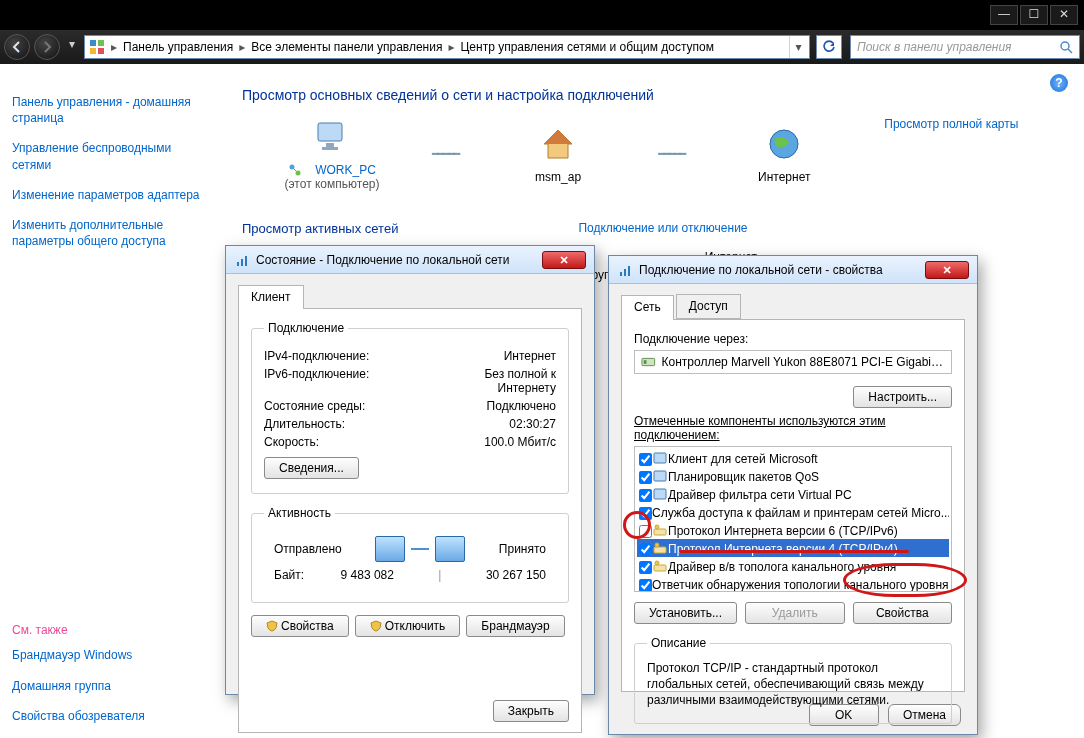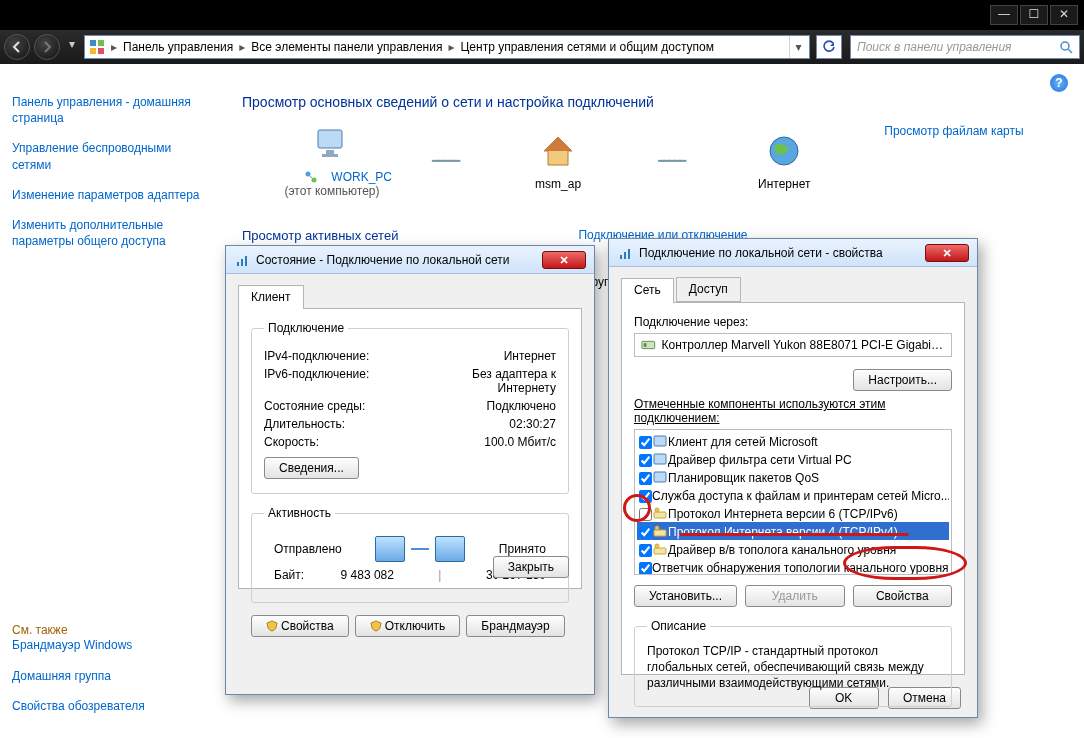--- a/index.html
+++ b/index.html
@@ -92,30 +92,30 @@
     display: flex;
   }
   .sidebar {
     width: 218px;
     background: #fff;
     padding: 30px 12px;
     color: #0066cc;
   }
   .sidebar a { display:block; margin-bottom: 14px; cursor:pointer; color:#0066cc; line-height: 1.35;}
   .sidebar .section-gap { height: 360px; }
-  .sidebar .muted { color:#a16207; margin-bottom: 0;}
+  .sidebar .muted { color:#ec4899; margin-bottom: 10px;}
   .main {
     flex: 1;
     padding: 18px 24px;
   }
   .main h2 {
     color: #003399;
     font-weight: normal;
     font-size: 14px;
-    margin: 12px 0 14px 0;
+    margin: 5px 0 14px 0;
   }
   .netmap {
     display:flex; gap: 40px; align-items:center; margin-left: 30px;
   }
   .netnode { text-align:center; width: 120px;}
   .netnode .icn { width:40px; height:40px; margin:0 auto 6px; }
   .netarrow { color:#79a; letter-spacing:-2px; }
   .link-right { color:#0066cc; cursor:pointer; margin-left: 40px;}
   .subhead { color:#003399; margin: 16px 0 6px; font-size: 13px;}
   .help-q {
@@ -295,21 +295,21 @@
     <div style="display:flex;">
       <div class="netmap">
         <div class="netnode">
           <div class="icn">
             <svg width="40" height="40" viewBox="0 0 40 40">
               <rect x="6" y="6" width="24" height="18" rx="2" fill="#bcd9f5" stroke="#4a7cb0"></rect>
               <rect x="14" y="26" width="8" height="4" fill="#8fa8c0"></rect>
               <rect x="10" y="30" width="16" height="3" fill="#8fa8c0"></rect>
             </svg>
           </div>
-          <div style="color:#0066cc;display:flex;align-items:center;justify-content:flex-end;gap:13px;">
+          <div style="color:#0066cc;display:flex;align-items:center;justify-content:center;gap:13px;">
             <svg width="14" height="14" viewBox="0 0 14 14">
                 <circle cx="4" cy="4" r="2.5" fill="#4aa3e0"></circle>
                 <circle cx="10" cy="10" r="2.5" fill="#6cc24a"></circle>
                 <line x1="5.5" y1="5.5" x2="8.5" y2="8.5" stroke="#888"></line>
               </svg>
             <span>WORK_PC</span>
           </div>
           <div style="color:#555;">(этот компьютер)</div>
         </div>
         <div class="netarrow">━━━━━</div>
@@ -326,21 +326,21 @@
         <div class="netnode">
           <div class="icn">
             <svg width="40" height="40" viewBox="0 0 40 40">
               <circle cx="20" cy="20" r="14" fill="#5aa6e0" stroke="#2a6aa6"></circle>
               <path d="M10 15 Q18 10 25 18 Q20 26 12 22 Z" fill="#6cc24a"></path>
             </svg>
           </div>
           <div>Интернет</div>
         </div>
       </div>
-      <span class="link-right">Просмотр файлам карты</span>
+      <span class="link-right">Просмотр полной карты</span>
     </div>
 
     <div style="display:flex; gap: 180px; margin-top: 14px;">
       <div class="subhead">Просмотр активных сетей</div>
       <span style="color:#0066cc;cursor:pointer;margin-top:16px;">Подключение или отключение</span>
     </div>
 
     <div style="display:flex; gap:40px; margin-top:4px;">
       <div style="display:flex; align-items:center; gap:10px; margin-left:30px;">
         <svg width="34" height="34" viewBox="0 0 40 40">
@@ -372,30 +372,30 @@
           <rect x="10" y="3" width="2" height="10" fill="#2a7ac0"></rect>
         </svg>
     </span>
     <span>Состояние - Подключение по локальной сети</span>
     <div class="dlg-close">✕</div>
   </div>
   <div class="dlg-body">
     <div class="tabbar">
       <div class="tab">Клиент</div>
     </div>
-    <div class="panel" style="height:280px; position:relative;">
+    <div class="panel" style="height:424px; position:relative;">
       <fieldset class="group">
         <legend>Подключение</legend>
         <div class="kv">
             <span class="k">IPv4-подключение:</span>
             <span class="v">Интернет</span>
           </div>
         <div class="kv">
             <span class="k">IPv6-подключение:</span>
-            <span class="v">Без адаптера к Интернету</span>
+            <span class="v">Без полной к Интернету</span>
           </div>
         <div class="kv">
             <span class="k">Состояние среды:</span>
             <span class="v">Подключено</span>
           </div>
         <div class="kv">
             <span class="k">Длительность:</span>
             <span class="v">02:30:27</span>
           </div>
         <div class="kv">
@@ -442,21 +442,21 @@
         <span class="btn">Брандмауэр</span>
       </div>
 
       <div class="btn-row-right" style="position:absolute; bottom:10px; right:12px;">
         <span class="btn">Закрыть</span>
       </div>
     </div>
   </div>
 </div>
 
-<div class="dialog" style="left:608px; top:238px; width:370px; height:480px;">
+<div class="dialog" style="left:608px; top:255px; width:370px; height:480px;">
   <div class="dlg-title">
     <span class="tico">
       <svg width="14" height="14" viewBox="0 0 14 14">
           <rect x="2" y="9" width="2" height="4" fill="#2a7ac0"></rect>
           <rect x="6" y="6" width="2" height="7" fill="#2a7ac0"></rect>
           <rect x="10" y="3" width="2" height="10" fill="#2a7ac0"></rect>
         </svg>
     </span>
     <span>Подключение по локальной сети - свойства</span>
     <div class="dlg-close">✕</div>
@@ -486,28 +486,28 @@
             <svg width="16" height="16" viewBox="0 0 16 16">
               <rect x="2" y="3" width="12" height="10" rx="1" fill="#bcd9f5" stroke="#4a7cb0"></rect>
             </svg>
             <span>Клиент для сетей Microsoft</span>
           </div>
           <div class="comp-item">
             <input type="checkbox" checked="" style="">
             <svg width="16" height="16" viewBox="0 0 16 16">
               <rect x="2" y="3" width="12" height="10" rx="1" fill="#bcd9f5" stroke="#4a7cb0"></rect>
             </svg>
+            <span>Планировщик пакетов QoS</span>
+          </div>
+          <div class="comp-item">
+            <input type="checkbox" checked="" style="">
+            <svg width="16" height="16" viewBox="0 0 16 16">
+              <rect x="2" y="3" width="12" height="10" rx="1" fill="#bcd9f5" stroke="#4a7cb0"></rect>
+            </svg>
             <span>Драйвер фильтра сети Virtual PC</span>
-          </div>
-          <div class="comp-item">
-            <input type="checkbox" checked="" style="">
-            <svg width="16" height="16" viewBox="0 0 16 16">
-              <rect x="2" y="3" width="12" height="10" rx="1" fill="#bcd9f5" stroke="#4a7cb0"></rect>
-            </svg>
-            <span>Планировщик пакетов QoS</span>
           </div>
           <div class="comp-item">
             <input type="checkbox" checked="" style="">
             <svg width="16" height="16" viewBox="0 0 16 16">
               <rect x="2" y="3" width="12" height="10" rx="1" fill="#bcd9f5" stroke="#4a7cb0"></rect>
             </svg>
             <span>Служба доступа к файлам и принтерам сетей Micro...</span>
           </div>
           <div class="comp-item">
             <input type="checkbox" style="">
@@ -549,20 +549,20 @@
         <span class="btn" style="flex:1;text-align:center;">Свойства</span>
       </div>
 
       <fieldset class="group" style="margin-top:12px;">
         <legend>Описание</legend>
         <div style="line-height:1.35;">Протокол TCP/IP - стандартный протокол глобальных сетей, обеспечивающий связь между различными взаимодействующими сетями.</div>
       </fieldset>
     </div>
     <div class="btn-row-right" style="padding: 0 4px 4px;">
       <span class="btn" style="min-width:70px;text-align:center;">OK</span>
-      <span class="btn" style="min-width:70px;text-align:center;margin-left:6px;">Отмена</span>
+      <span class="btn" style="min-width:70px;text-align:center;margin-left:6px;border-radius:6px;">Отмена</span>
     </div>
   </div>
 
   <div class="annot-circle-red" style="left:14px; top:255px; width:28px; height:28px;"></div>
   <div class="annot-underline" style="left:70px; top:294px; width:230px;"></div>
   <div class="annot-circle-red" style="left:234px; top:307px; width:124px; height:34px; border-radius:50%/60%;"></div>
 </div>
 
 </body></html>

